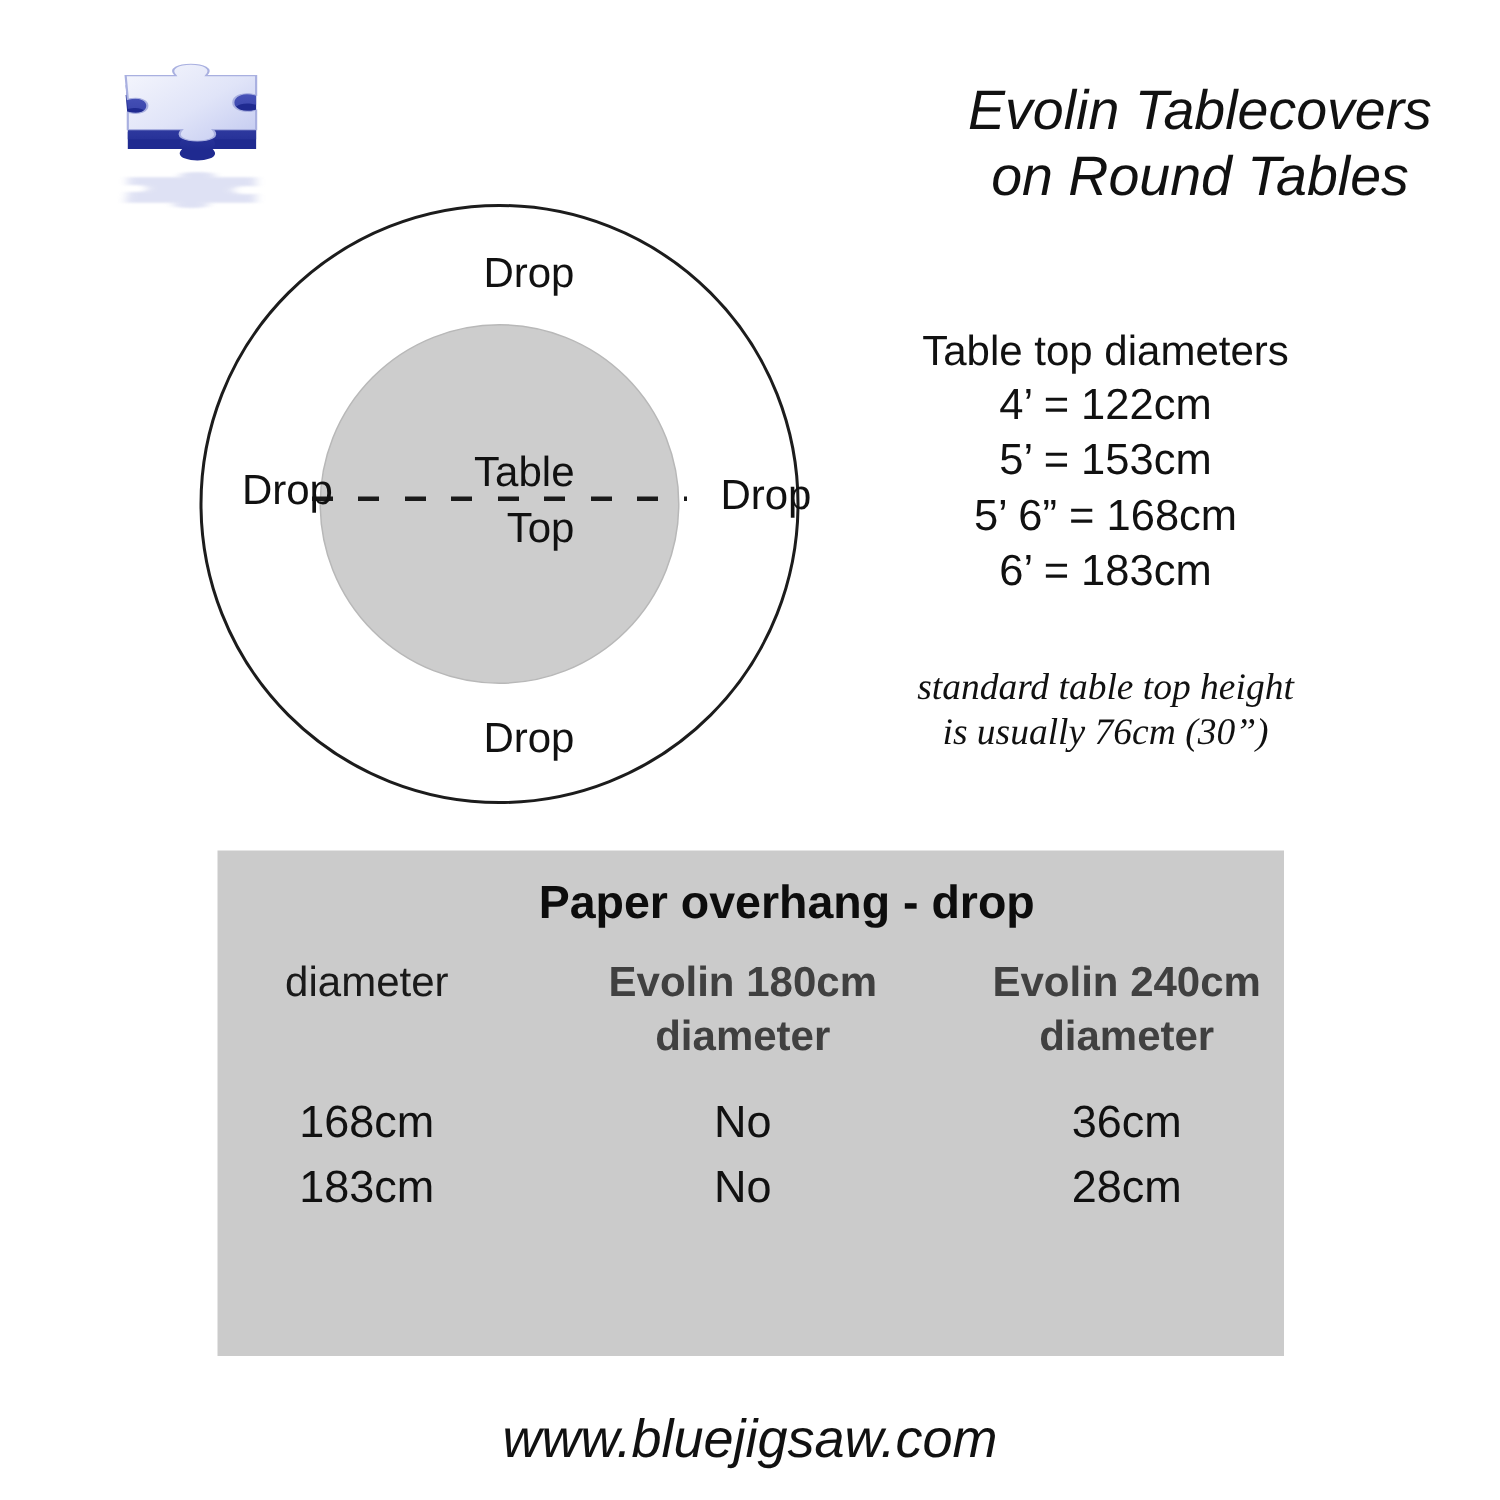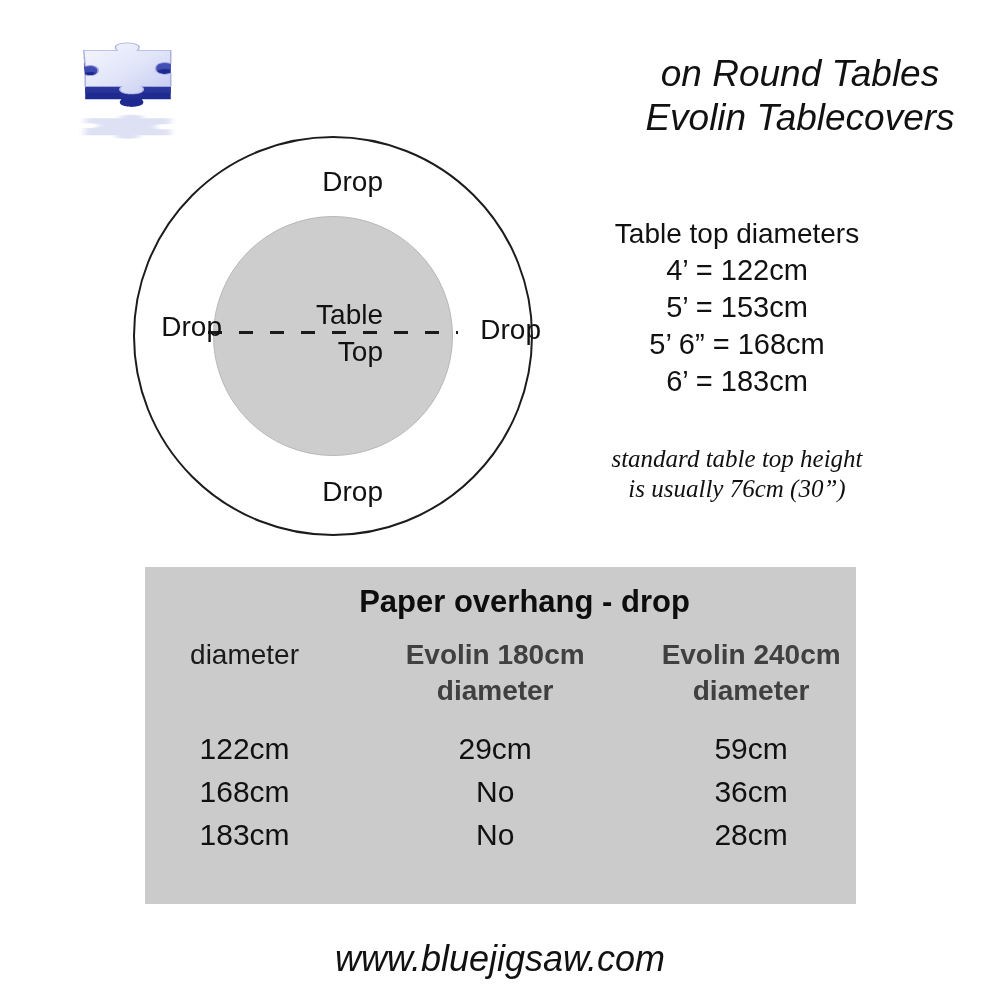--- a/index.html
+++ b/index.html
@@ -127,22 +127,22 @@
 
       <path fill="url(#topFace)" stroke="#a9b0e0" stroke-width="1" d="M15,20 h23 c-7,-14 21,-14 14,0 h23 v18 c-14,-7 -14,21 0,14 v18 h-20 c7,14 -21,14 -14,0 h-25 v-16 c12,6 12,-18 0,-12 z"></path>
     </g>
 
     <g transform="translate(16,110) scale(1.45,-0.34)" opacity="0.28" filter="url(#softblur)">
       <path fill="#8d97d8" d="M15,20 h23 c-7,-14 21,-14 14,0 h23 v18 c-14,-7 -14,21 0,14 v18 h-20 c7,14 -21,14 -14,0 h-25 v-16 c12,6 12,-18 0,-12 z"></path>
     </g>
   </svg>
 
   <div class="title">
+    <div>Evolin Tablecovers</div>
     <div>on Round Tables</div>
-    <div>Evolin Tablecovers</div>
   </div>
 
   <div>
     <div class="outer-circle"></div>
     <div class="inner-circle"></div>
     <div class="dashline"></div>
     <div class="diagram-label lbl-drop-top">Drop</div>
     <div class="diagram-label lbl-drop-left">Drop</div>
     <div class="diagram-label lbl-drop-right">Drop</div>
     <div class="diagram-label lbl-drop-bottom">Drop</div>
@@ -175,25 +175,20 @@
         <div>diameter</div>
       </div>
       <div class="col col-navy">
         <div>Evolin 240cm</div>
         <div>diameter</div>
       </div>
     </div>
 
     <div class="panel-rows">
       <div class="panel-row">
-        <div class="cell">122cm</div>
-        <div class="cell">29cm</div>
-        <div class="cell">59cm</div>
-      </div>
-      <div class="panel-row">
         <div class="cell">168cm</div>
         <div class="cell">No</div>
         <div class="cell">36cm</div>
       </div>
       <div class="panel-row">
         <div class="cell">183cm</div>
         <div class="cell">No</div>
         <div class="cell">28cm</div>
       </div>
     </div>

